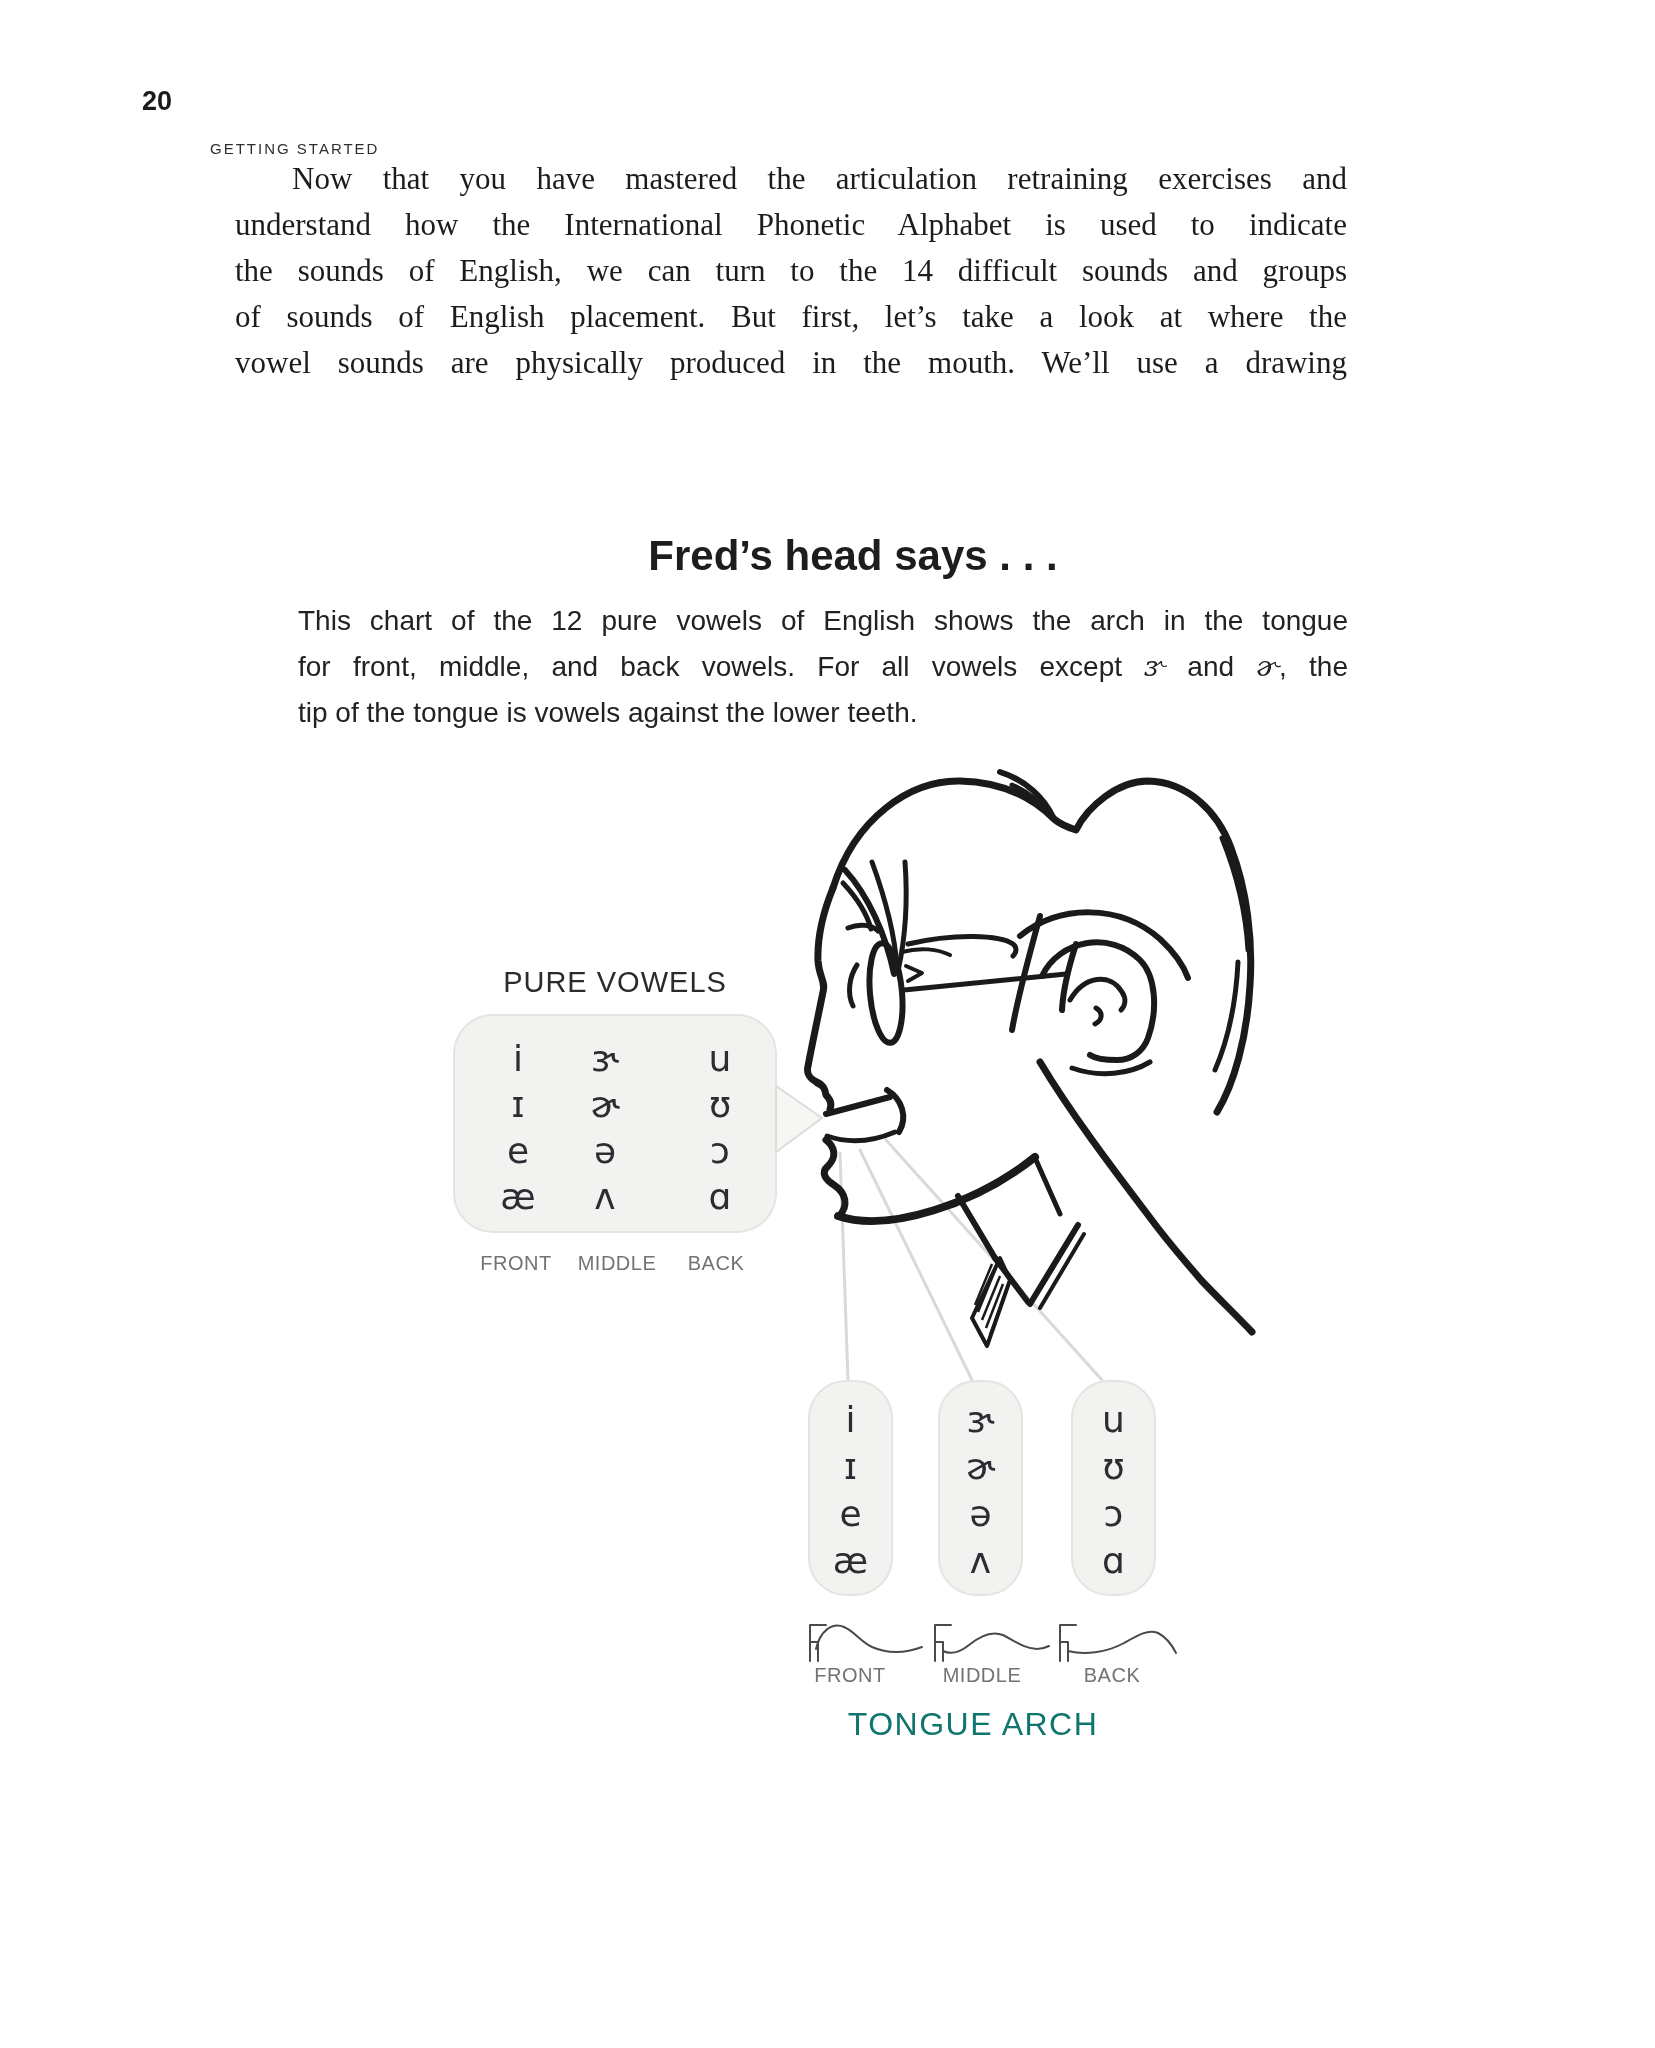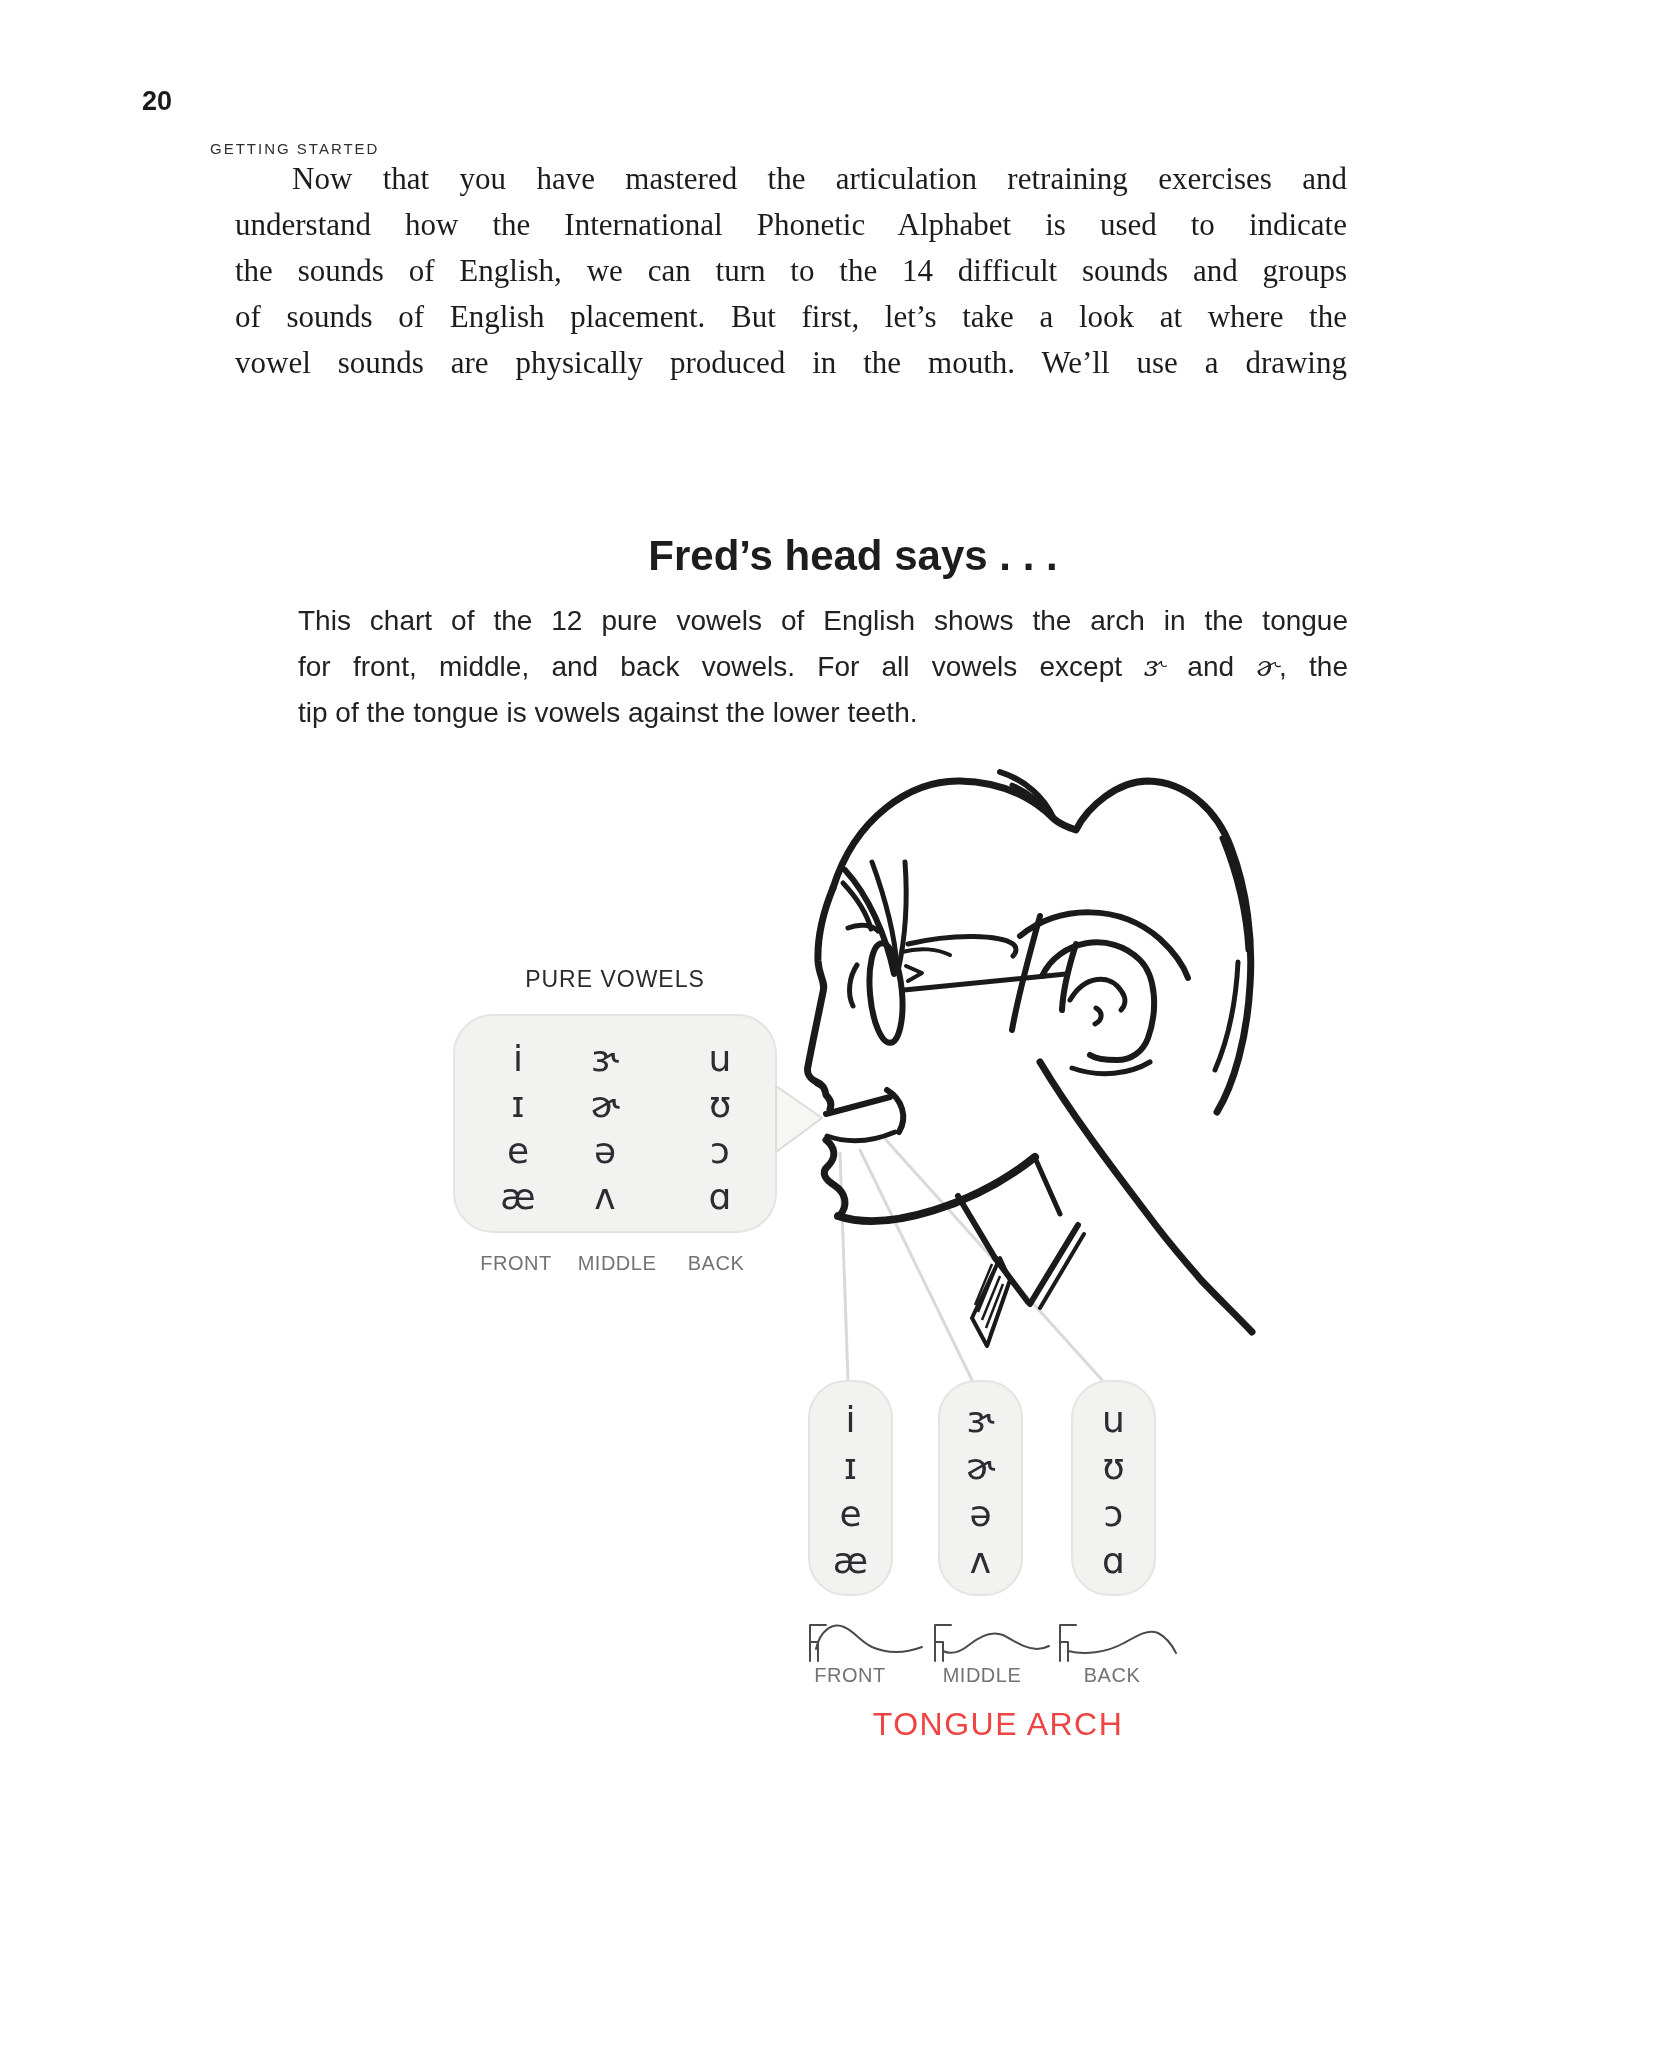--- a/index.html
+++ b/index.html
@@ -40,21 +40,21 @@
   }
   .feature-desc .dline{text-align:justify;text-align-last:justify;}
   .feature-desc .dline.last{text-align:left;text-align-last:left;}
   .ipa-inline{
     font-family:"DejaVu Serif","DejaVu Sans",serif;
     font-style:italic;font-size:27px;
   }
   
   .pv-label{
     position:absolute;left:453px;top:966px;width:324px;
-    text-align:center;font-size:23px;letter-spacing:1px;color:#2b2b2b;
+    text-align:center;font-size:29px;letter-spacing:1px;color:#2b2b2b;
   }
   .speech-bubble{
     position:absolute;left:453px;top:1014px;width:324px;height:219px;
     background:#f2f2f0;border:2px solid #e4e4e1;border-radius:40px;
     box-sizing:border-box;z-index:0;
   }
   .bubble-col{position:absolute;top:20px;width:60px;}
   .bubble-col.c0{left:33px;} .bubble-col.c1{left:120px;} .bubble-col.c2{left:235px;}
   .vowel-cell{
     height:46px;line-height:46px;text-align:center;
@@ -74,21 +74,21 @@
     background:#f2f2f0;border:2px solid #e4e4e1;border-radius:38px;
     box-sizing:border-box;padding-top:14px;z-index:3;
   }
   .ta-col.c0{left:808px;} .ta-col.c1{left:938px;} .ta-col.c2{left:1071px;}
   .ta-col .vowel-cell{height:47px;line-height:47px;}
   .arch-svg{position:absolute;top:1615px;z-index:3;}
   .arch-svg.a0{left:800px;} .arch-svg.a1{left:925px;} .arch-svg.a2{left:1050px;}
   .ta-axis{top:1664px;}
   .ta-title{
     position:absolute;left:973px;top:1706px;transform:translateX(-50%);
-    font-size:32px;letter-spacing:1.5px;color:#ef4444;white-space:nowrap;margin-left:25px;
+    font-size:32px;letter-spacing:1.5px;color:#0f766e;white-space:nowrap;
   }
   .ink{stroke:#1a1a1a;fill:none;stroke-linecap:round;stroke-linejoin:round;}
 </style>
 </head>
 <body>
 
 <div class="page">
 
   <div class="page-number">20</div>
   <div class="running-head">GETTING STARTED</div>

